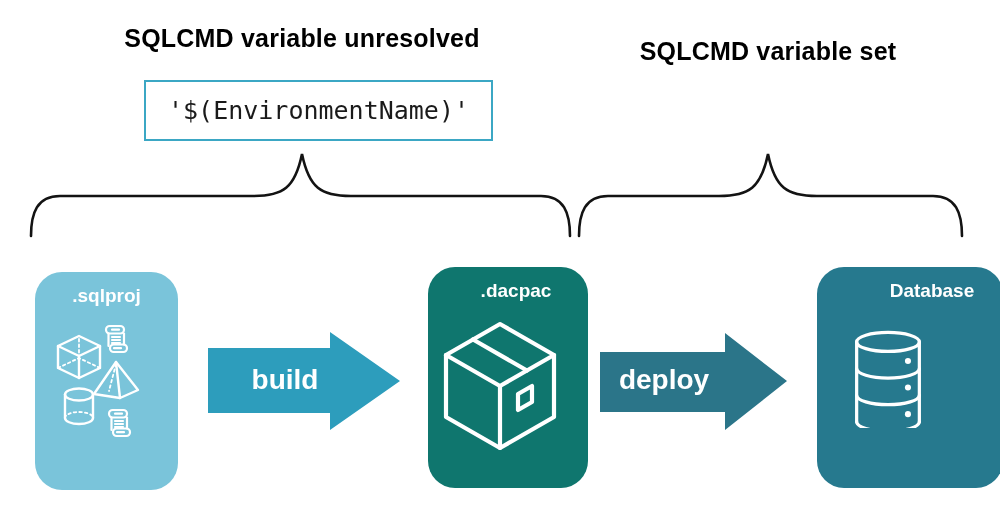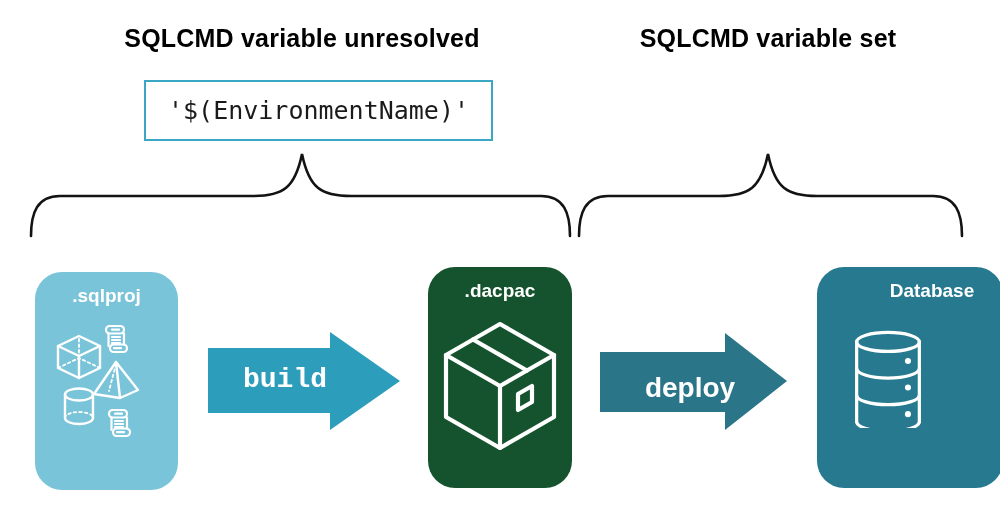--- a/index.html
+++ b/index.html
@@ -2,21 +2,21 @@
 <html><head>
 <meta charset="utf-8">
 <style>
   html,body{margin:0;padding:0;background:#ffffff;}
   .stage{position:relative;width:1000px;height:522px;background:#ffffff;overflow:hidden;
          font-family:"Liberation Sans",sans-serif;}
 
   .heading{position:absolute;top:24px;font-size:25px;font-weight:700;color:#000000;
            text-align:center;letter-spacing:.2px;white-space:nowrap;}
   .heading-left{left:102px;width:400px;}
-  .heading-right{left:568px;width:400px;}
+  .heading-right{left:568px;width:400px;margin-top:13px;}
 
   .valuebox{position:absolute;top:80px;height:61px;border:2px solid #3BA7C4;background:#ffffff;
             box-sizing:border-box;display:flex;align-items:center;justify-content:center;
             font-family:"DejaVu Sans Mono","Liberation Mono",monospace;font-size:25px;color:#1a1a1a;
             white-space:nowrap;}
   .valuebox-left{left:144px;width:349px;}
   .valuebox-right{left:667px;width:203px;}
 
   .braces{position:absolute;left:0;top:0;pointer-events:none;}
 
@@ -91,45 +91,45 @@
         <path d="M9,4.7 H16"></path>
         <path d="M5.5,8.5 V21"></path>
           <path d="M21,8.5 V19.5"></path>
         <path d="M9,12 H17 M9,15 H17 M9,18 H17"></path>
         <rect x="7" y="19.5" width="17" height="7.5" rx="3.7"></rect>
         <path d="M11,23.2 H18"></path>
       </g>
     </svg>
   </div>
 
-  <div class="arrow" style="left:205px;top:330px;width:200px;height:104px;font-family:Liberation Mono, monospace;">
+  <div class="arrow" style="left:205px;top:330px;width:200px;height:104px;">
     <svg width="200" height="104" viewBox="0 0 200 104">
       <polygon points="3,18 125,18 125,2 195,51 125,100 125,83 3,83" fill="#2D9DBC"></polygon>
     </svg>
     <div class="arrow-label" style="left:15px;top:34px;width:130px;">build</div>
   </div>
 
-  <div class="card card-dacpac" style="background: #14532d;">
+  <div class="card card-dacpac" style="background: #0f766e; padding-left: 16px;">
     <div class="card-label">.dacpac</div>
     <svg class="icon-svg" style="left:12px;top:53px;" width="120" height="132" viewBox="0 0 120 132">
       <g class="ic" stroke-width="4.2">
         <path d="M60,4 L114,35 L60,66 L6,35 Z"></path>
         <path d="M6,35 L6,97 L60,128 L114,97 L114,35"></path>
         <path d="M60,66 L60,128"></path>
         <path d="M33,19.5 L87,50.5"></path>
         <path d="M78,74 L92,66 L92,82 L78,90 Z"></path>
       </g>
     </svg>
   </div>
 
   <div class="arrow" style="left:597px;top:331px;width:195px;height:101px;">
     <svg width="195" height="101" viewBox="0 0 195 101">
       <polygon points="3,21 128,21 128,2 190,50 128,99 128,81 3,81" fill="#2B7589"></polygon>
     </svg>
-    <div class="arrow-label" style="left:28px;top:33px;width:130px;margin-top:8px;">deploy</div>
+    <div class="arrow-label" style="left:2px;top:33px;width:130px;">deploy</div>
   </div>
 
   <div class="card card-database" style="background: rgb(38, 121, 142);">
     <div class="card-label">Database</div>
     <svg class="icon-svg" style="left:33px;top:63px;" width="76" height="98" viewBox="0 0 80 102">
       <g class="ic" stroke-width="3.4">
         <ellipse cx="40" cy="12" rx="33" ry="10"></ellipse>
         <path d="M7,12 V96"></path>
           <path d="M73,12 V96"></path>
         <path d="M7,40 A33,10 0 0 0 73,40"></path>

